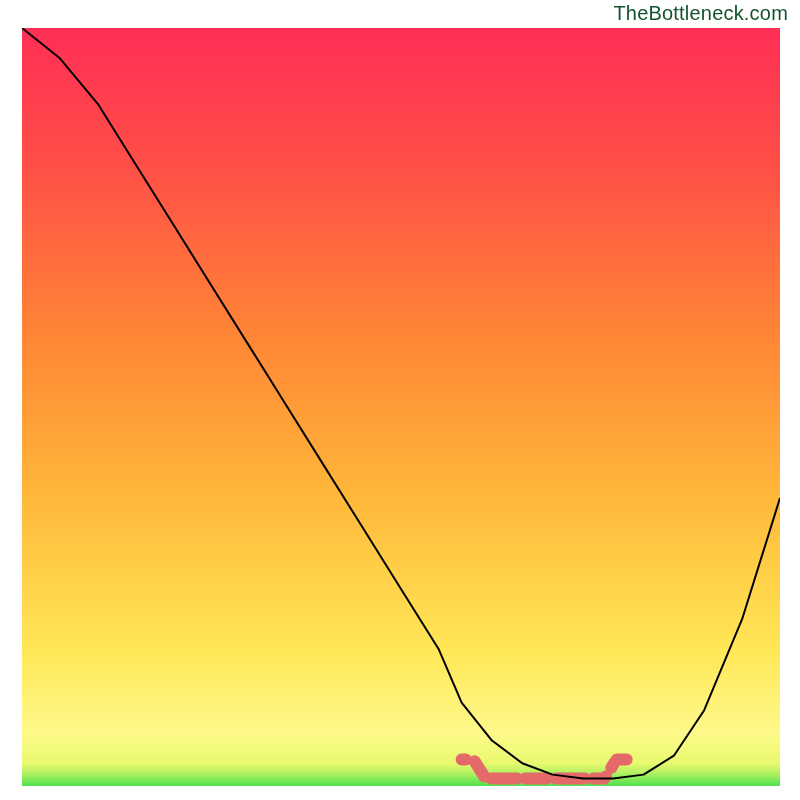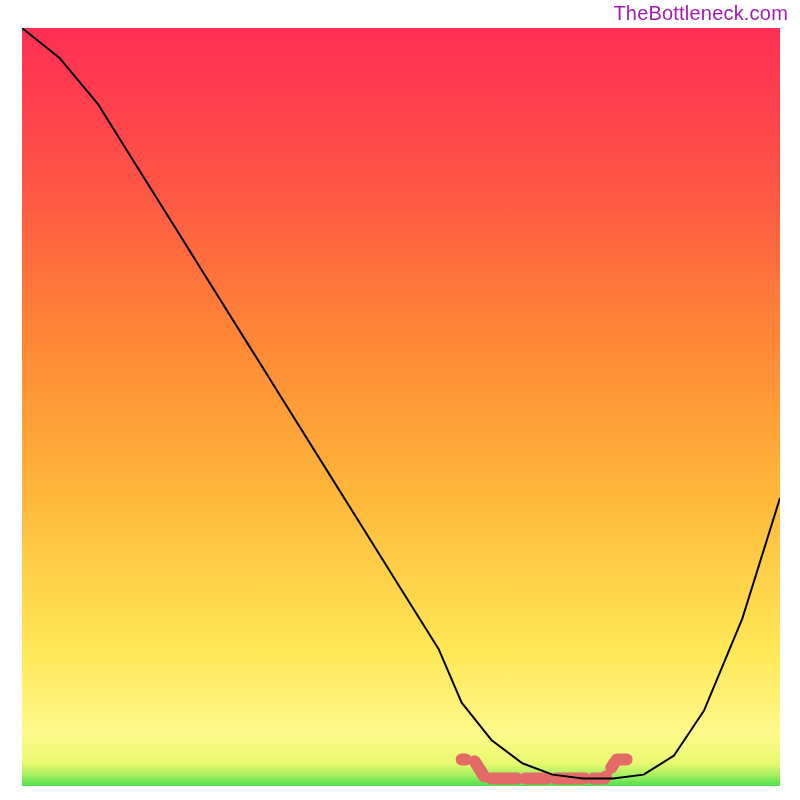--- a/index.html
+++ b/index.html
@@ -12,21 +12,21 @@
   }
   .wrap {
     width: 800px;
     height: 800px;
     position: relative;
   }
   .attribution {
     position: absolute;
     top: 2px;
     right: 12px;
-    color: #a21caf;
+    color: #14532d;
     font-size: 20px;
     font-weight: 500;
     letter-spacing: 0.2px;
   }
   .plot {
     position: absolute;
     left: 22px;
     top: 28px;
     width: 758px;
     height: 758px;

